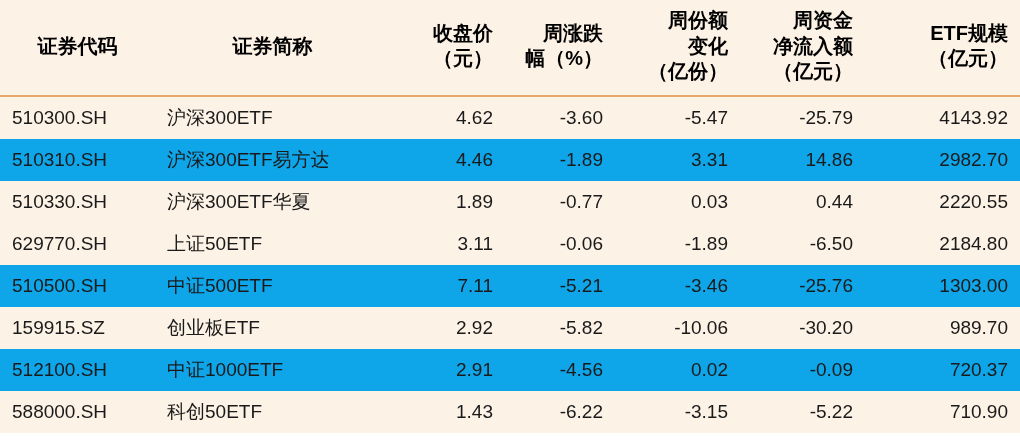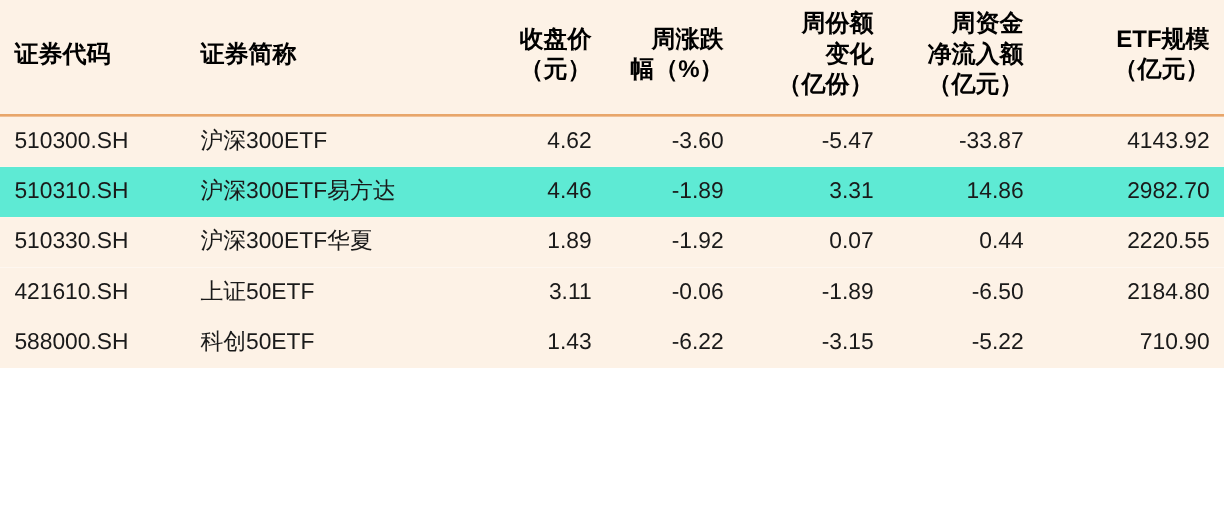--- a/index.html
+++ b/index.html
@@ -31,34 +31,34 @@
     font-size: 20px;
     font-weight: bold;
     color: #000000;
     background: #fdf2e6;
     padding: 8px 12px 10px 12px;
     line-height: 1.28;
     vertical-align: middle;
     border: none;
     border-bottom: 2px solid #e8a66a;
   }
-  thead th.left  { text-align: left; }
+  thead th.left  { text-align: center; }
   thead th.right { text-align: right; }
 
   tbody td {
     font-size: 19px;
     padding: 6px 12px;
     line-height: 1.45;
     height: 30px;
     border: none;
     white-space: nowrap;
     overflow: hidden;
   }
   tbody tr.odd td  { background: #fdf2e6; }
-  tbody tr.even td { background: #5eead4; }
+  tbody tr.even td { background: #0ea5e9; }
   tbody td.left  { text-align: left; }
   tbody td.right { text-align: right; margin-top: 39px; }
   tbody td.code  { letter-spacing: 0px; }
 </style>
 </head>
 <body>
 
 <table id="etf-table">
   <colgroup>
     <col class="c-code">
@@ -80,49 +80,76 @@
       <th class="right">ETF规模<br>（亿元）</th>
     </tr>
   </thead>
   <tbody id="table-body">
       <tr class="odd">
         <td class="left code">510300.SH</td>
         <td class="left">沪深300ETF</td>
         <td class="right">4.62</td>
         <td class="right">-3.60</td>
         <td class="right">-5.47</td>
-        <td class="right">-33.87</td>
+        <td class="right">-25.79</td>
         <td class="right">4143.92</td>
       </tr>
       <tr class="even">
         <td class="left code">510310.SH</td>
         <td class="left">沪深300ETF易方达</td>
         <td class="right">4.46</td>
         <td class="right">-1.89</td>
         <td class="right">3.31</td>
         <td class="right">14.86</td>
         <td class="right">2982.70</td>
       </tr>
       <tr class="odd">
         <td class="left code">510330.SH</td>
         <td class="left">沪深300ETF华夏</td>
         <td class="right">1.89</td>
-        <td class="right">-1.92</td>
-        <td class="right">0.07</td>
+        <td class="right">-0.77</td>
+        <td class="right">0.03</td>
         <td class="right">0.44</td>
         <td class="right">2220.55</td>
       </tr>
       <tr class="odd">
-        <td class="left code">421610.SH</td>
+        <td class="left code">629770.SH</td>
         <td class="left">上证50ETF</td>
         <td class="right">3.11</td>
         <td class="right">-0.06</td>
         <td class="right">-1.89</td>
         <td class="right">-6.50</td>
         <td class="right">2184.80</td>
+      </tr>
+      <tr class="even">
+        <td class="left code">510500.SH</td>
+        <td class="left">中证500ETF</td>
+        <td class="right">7.11</td>
+        <td class="right">-5.21</td>
+        <td class="right">-3.46</td>
+        <td class="right">-25.76</td>
+        <td class="right">1303.00</td>
+      </tr>
+      <tr class="odd">
+        <td class="left code">159915.SZ</td>
+        <td class="left">创业板ETF</td>
+        <td class="right">2.92</td>
+        <td class="right">-5.82</td>
+        <td class="right">-10.06</td>
+        <td class="right">-30.20</td>
+        <td class="right">989.70</td>
+      </tr>
+      <tr class="even">
+        <td class="left code">512100.SH</td>
+        <td class="left">中证1000ETF</td>
+        <td class="right">2.91</td>
+        <td class="right">-4.56</td>
+        <td class="right">0.02</td>
+        <td class="right">-0.09</td>
+        <td class="right">720.37</td>
       </tr>
       <tr class="odd">
         <td class="left code">588000.SH</td>
         <td class="left">科创50ETF</td>
         <td class="right">1.43</td>
         <td class="right">-6.22</td>
         <td class="right">-3.15</td>
         <td class="right">-5.22</td>
         <td class="right">710.90</td>
       </tr>

